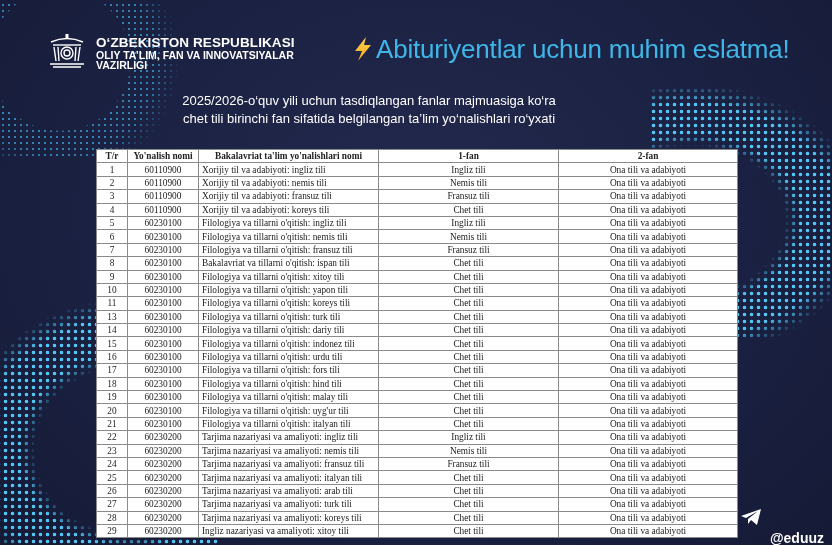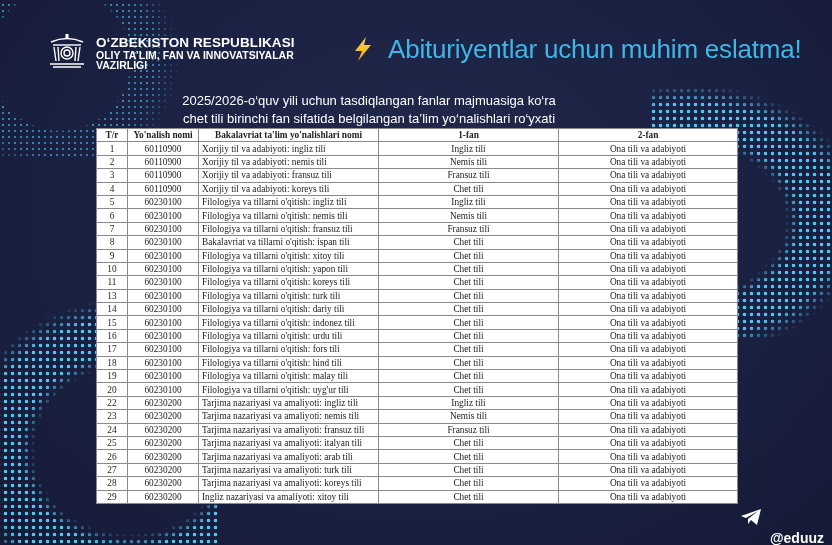--- a/index.html
+++ b/index.html
@@ -24,29 +24,29 @@
     background: radial-gradient(circle, rgba(80,195,240,1) 1.6px, transparent 2.1px) 0 0/7px 7px;
     -webkit-mask: radial-gradient(ellipse at 170px 150px, transparent 95px, #000 110px, #000 150px, transparent 172px);
             mask: radial-gradient(ellipse at 170px 150px, transparent 95px, #000 110px, #000 150px, transparent 172px);
   }
 
   .logo { position:absolute; left:47px; top:33px; width:40px; height:36px; }
   .ministry { position:absolute; left:96px; top:36px; color:#fff; font-weight:bold; line-height:1; }
   .ministry .l1 { font-size:13.5px; letter-spacing:.1px; }
   .ministry .l2, .ministry .l3 { font-size:10.5px; margin-top:0; }
 
-  .headline { position:absolute; left:352px; top:36px; display:flex; align-items:center; gap:14px; }
+  .headline { position:absolute; left:352px; top:36px; display:flex; align-items:center; gap:2px; }
   .bolt { width:22px; height:26px; }
   .headline-text { color:#3fb6e6; font-size:26px; letter-spacing:-.2px; line-height:1; }
 
   .subtitle { position:absolute; left:0; width:736px; top:92px; text-align:center; color:#fff; font-size:13px; line-height:18px; }
   .subtitle div { position:relative; left:1px; }
 
   table.grid {
-    position:absolute; left:96px; top:128px; width:641px;
+    position:absolute; left:96px; top:149px; width:641px;
     border-collapse:collapse; background:#fff;
     font-family:"Liberation Serif", serif; font-size:9.3px; color:#222;
     table-layout:fixed;
     padding-left:20px;
   }
   table.grid th, table.grid td {
     border:1px solid #8a8a8a; height:12.4px; padding:0 3px; line-height:12px;
     white-space:nowrap; overflow:hidden;
   }
   table.grid th { font-weight:bold; text-align:center; }
@@ -247,20 +247,27 @@
         <td class="c">Ona tili va adabiyoti</td>
       </tr>
       <tr>
         <td class="c">20</td>
         <td class="c">60230100</td>
         <td class="l">Filologiya va tillarni o'qitish: uyg'ur tili</td>
         <td class="c">Chet tili</td>
         <td class="c">Ona tili va adabiyoti</td>
       </tr>
       <tr>
+        <td class="c">21</td>
+        <td class="c">60230100</td>
+        <td class="l">Filologiya va tillarni o'qitish: italyan tili</td>
+        <td class="c">Chet tili</td>
+        <td class="c">Ona tili va adabiyoti</td>
+      </tr>
+      <tr>
         <td class="c">22</td>
         <td class="c">60230200</td>
         <td class="l">Tarjima nazariyasi va amaliyoti: ingliz tili</td>
         <td class="c">Ingliz tili</td>
         <td class="c">Ona tili va adabiyoti</td>
       </tr>
       <tr>
         <td class="c">23</td>
         <td class="c">60230200</td>
         <td class="l">Tarjima nazariyasi va amaliyoti: nemis tili</td>

